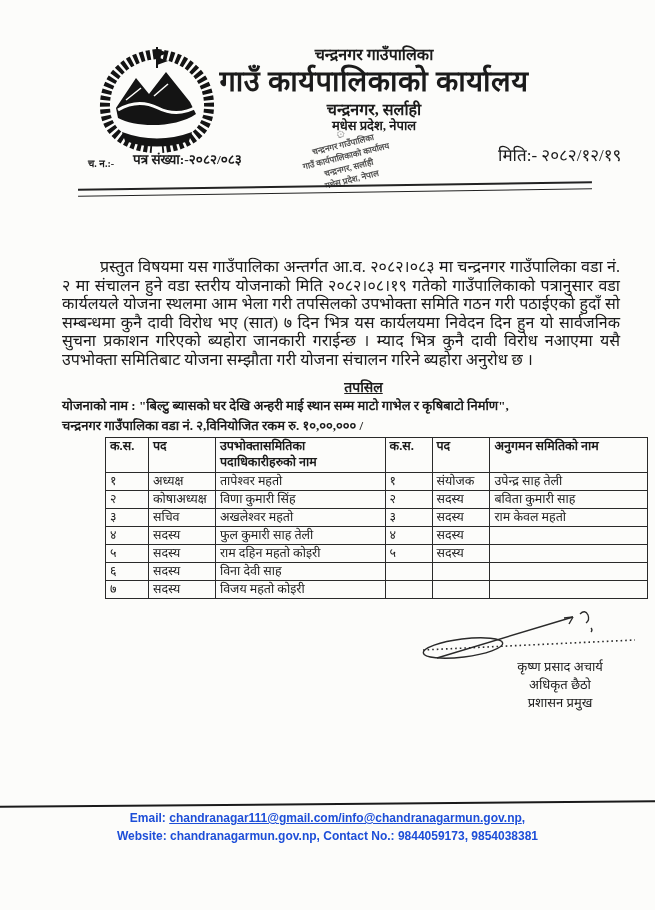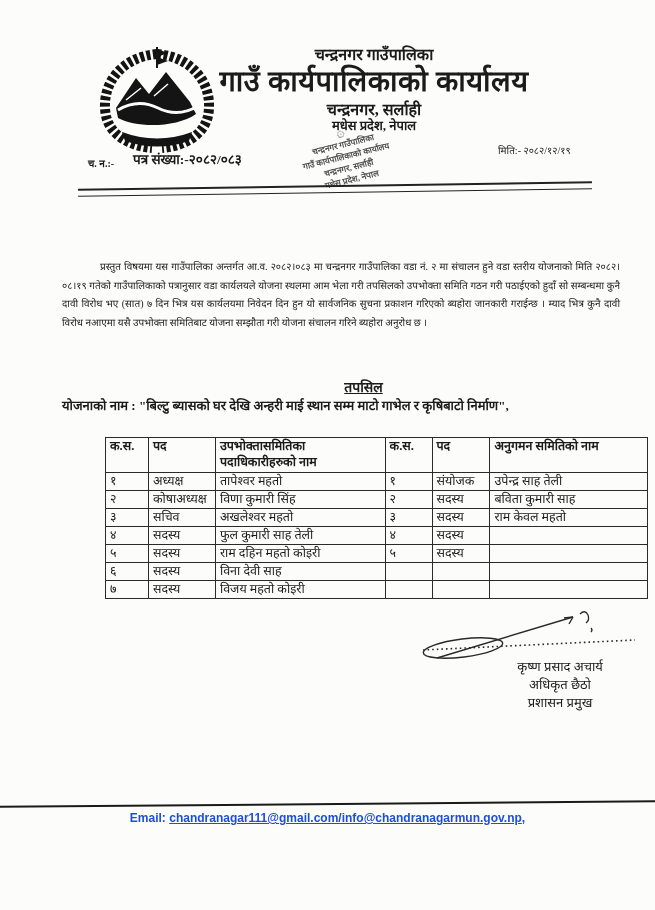--- a/index.html
+++ b/index.html
@@ -17,32 +17,32 @@
   .abs{position:absolute;}
   
   .emblem{left:96px;top:44px;width:122px;height:112px;}
   .head-block{left:178px;top:46px;width:392px;text-align:center;line-height:1.15;}
   .head-muni{font-size:16px;font-weight:bold;}
   .head-office{font-size:29px;font-weight:bold;letter-spacing:.5px;margin-top:1px;}
   .head-town{font-size:16px;font-weight:bold;margin-top:2px;}
   .head-prov{font-size:13px;font-weight:bold;}
   .meta-left1{left:88px;top:150px;font-size:13.5px;font-weight:bold;margin-left:45px;}
   .meta-left2{left:88px;top:156px;font-size:10px;font-weight:bold;}
-  .meta-right{left:498px;top:143px;font-size:10px;}
+  .meta-right{left:498px;top:143px;font-size:17px;}
   
   .stamp{left:276px;top:126px;width:140px;text-align:center;
          transform:rotate(-14deg);color:rgba(45,45,45,.82);line-height:12px;}
   .stamp .s-emblem{font-size:14px;letter-spacing:-2px;opacity:.8;}
   .stamp div.sline{font-size:8.5px;font-weight:bold;white-space:nowrap;}
   .rule-double{left:78px;top:185px;width:514px;height:5px;
     border-top:2px solid #222;border-bottom:1.5px solid #222;
     transform:rotate(-0.85deg);}
   
   .subject{left:0;top:230px;width:100%;text-align:center;font-size:13.5px;font-weight:bold;}
-  .body-par{left:62px;top:258px;width:558px;font-size:10px;line-height:18.6px;
+  .body-par{left:62px;top:258px;width:558px;font-size:16px;line-height:18.6px;
             text-align:justify;text-indent:38px;}
   .tapasil{left:0;top:377px;width:100%;text-align:center;font-size:14px;font-weight:bold;
            text-decoration:underline;margin-left:36px;}
   .plan{left:62px;top:396px;width:562px;font-size:13px;font-weight:bold;line-height:19.5px;}
   
   .ctable{left:105px;top:437px;width:543px;border-collapse:collapse;
           font-size:12.5px;}
   .ctable th,.ctable td{border:1.2px solid #2a2a2a;padding:0 4px;vertical-align:top;
           text-align:left;font-weight:normal;line-height:16px;}
   .ctable thead th{font-weight:bold;height:34px;margin-top:48px;}
@@ -94,20 +94,21 @@
   </div>
 
   <div class="abs rule-double"></div>
 
 
   <div class="abs body-par">प्रस्तुत विषयमा यस गाउँपालिका अन्तर्गत आ.व. २०८२।०८३ मा चन्द्रनगर गाउँपालिका वडा नं. २ मा संचालन हुने वडा स्तरीय योजनाको मिति २०८२।०८।१९ गतेको गाउँपालिकाको पत्रानुसार वडा कार्यलयले योजना स्थलमा आम भेला गरी तपसिलको उपभोक्ता समिति गठन गरी पठाईएको हुदाँ सो सम्बन्धमा कुनै दावी विरोध भए (सात) ७ दिन भित्र यस कार्यलयमा निवेदन दिन हुन यो सार्वजनिक सुचना प्रकाशन गरिएको ब्यहोरा जानकारी गराईन्छ । म्याद भित्र कुनै दावी विरोध नआएमा यसै उपभोक्ता समितिबाट योजना सम्झौता गरी योजना संचालन गरिने ब्यहोरा अनुरोध छ ।</div>
 
   <div class="abs tapasil">तपसिल</div>
   <div class="abs plan">
     <div>योजनाको नाम : "बिल्टु ब्यासको घर देखि अन्हरी माई स्थान सम्म माटो गाभेल र कृषिबाटो निर्माण",</div>
+    <div>चन्द्रनगर गाउँपालिका वडा नं. २,विनियोजित रकम रु. १०,००,००० /</div>
   </div>
 
   <table class="abs ctable">
     <colgroup>
       <col style="width:43px">
         <col style="width:67px">
         <col style="width:170px">
       <col style="width:47px">
         <col style="width:58px">
         <col style="width:158px">
@@ -196,15 +197,21 @@
     <div>अधिकृत छैठो</div>
     <div>प्रशासन प्रमुख</div>
   </div>
 
   <div class="abs foot-rule"></div>
   <div class="abs footer">
     <div>
       <span>Email:</span>
       <span class="u">chandranagar111@gmail.com/info@chandranagarmun.gov.np</span><span>,</span>
     </div>
+    <div>
+      <span>Website:</span>
+      <span>chandranagarmun.gov.np,</span>
+      <span>Contact No.:</span>
+      <span>9844059173, 9854038381</span>
+    </div>
   </div>
 
 </div>
 
 </body></html>

